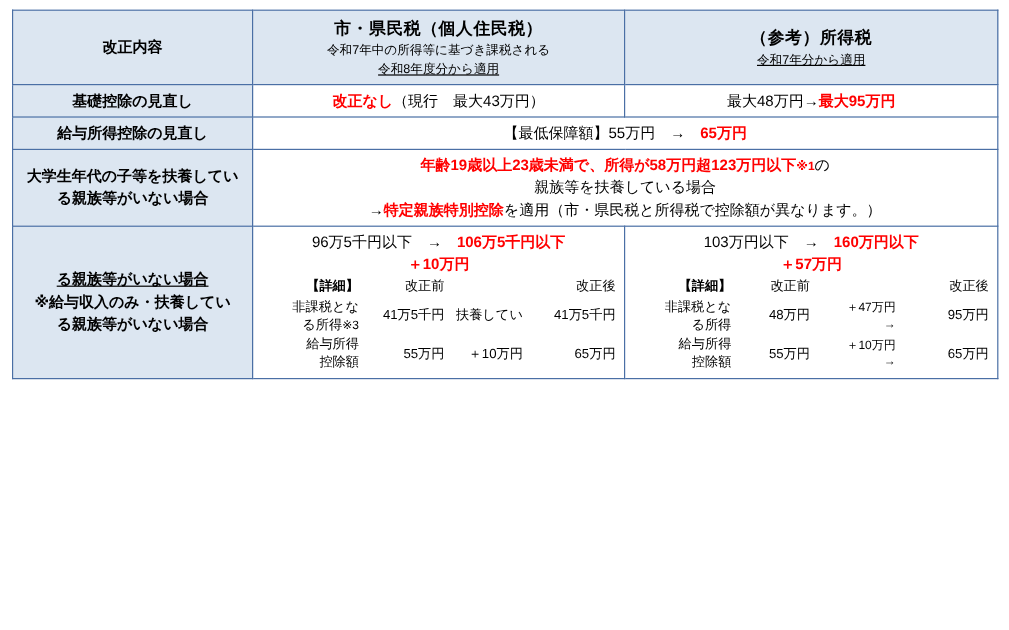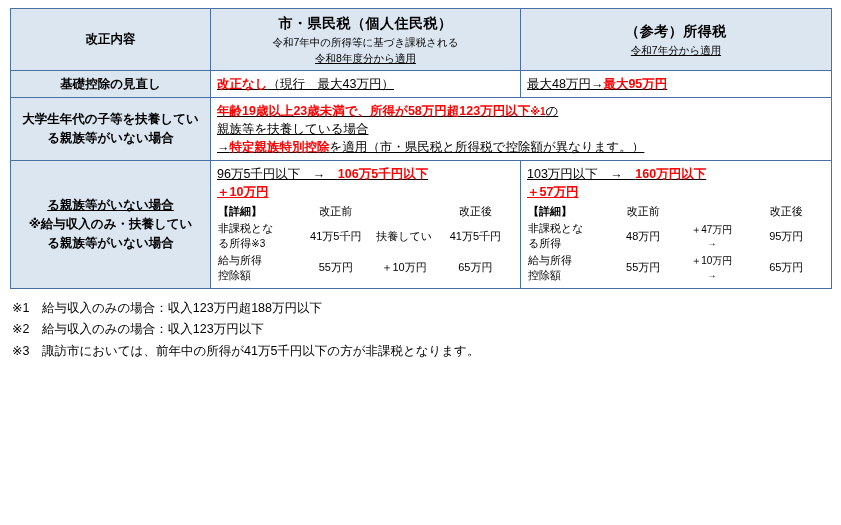--- a/index.html
+++ b/index.html
@@ -63,42 +63,42 @@
   }
   .rowlabel .lbl-line {
     display: block;
     line-height: 1.5;
   }
   .redb {
     color: #ff0000;
     font-weight: bold;
   }
   .cell-center {
-    text-align: left;
-    text-decoration: underline;
+    text-align: center;
   }
   .small {
     font-size: 10px;
   }
   .ul {
     text-decoration: underline;
   }
   
   table.detail {
     border-collapse: collapse;
     width: 100%;
     table-layout: fixed;
     margin-top: 2px;
   }
   table.detail td {
     border: none;
     font-size: 11px;
     padding: 1px 1px;
     line-height: 1.35;
     vertical-align: middle;
+    text-align: right;
   }
   .dl-head {
     font-weight: bold;
     text-align: left;
     white-space: nowrap;
   }
   .c {
     text-align: center;
   }
   .l {
@@ -150,20 +150,26 @@
       <tr>
         <td class="rowlabel">基礎控除の見直し</td>
         <td class="cell-center">
           <span class="redb">改正なし</span><span>（現行　最大43万円）</span>
         </td>
         <td class="cell-center">
           <span>最大48万円</span><span>→</span><span class="redb">最大95万円</span>
         </td>
       </tr>
 
+      <tr>
+        <td class="rowlabel">給与所得控除の見直し</td>
+        <td class="cell-center" colspan="2">
+          <span>【最低保障額】55万円　→　</span><span class="redb">65万円</span>
+        </td>
+      </tr>
 
       <tr>
         <td class="rowlabel">
           <span class="lbl-line">大学生年代の子等を扶養してい</span>
           <span class="lbl-line">る親族等がいない場合</span>
         </td>
         <td class="cell-center" colspan="2">
           <div>
             <span class="redb">年齢19歳以上23歳未満で、所得が58万円超123万円以下</span><span class="redb small">※1</span><span>の</span>
           </div>
@@ -266,19 +272,14 @@
                 </td>
                 <td class="c nowrap sep-top">65万円</td>
               </tr>
             </tbody>
           </table>
         </td>
       </tr>
     </tbody>
   </table>
 
-  <div class="notes">
-    <div>※1　給与収入のみの場合：収入123万円超188万円以下</div>
-    <div>※2　給与収入のみの場合：収入123万円以下</div>
-    <div>※3　諏訪市においては、前年中の所得が41万5千円以下の方が非課税となります。</div>
-  </div>
 
 </div>
 
 </body></html>

